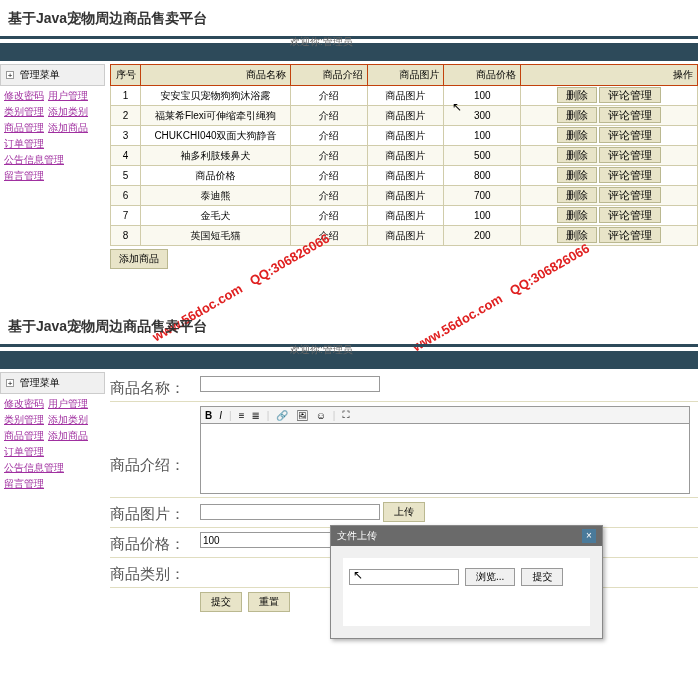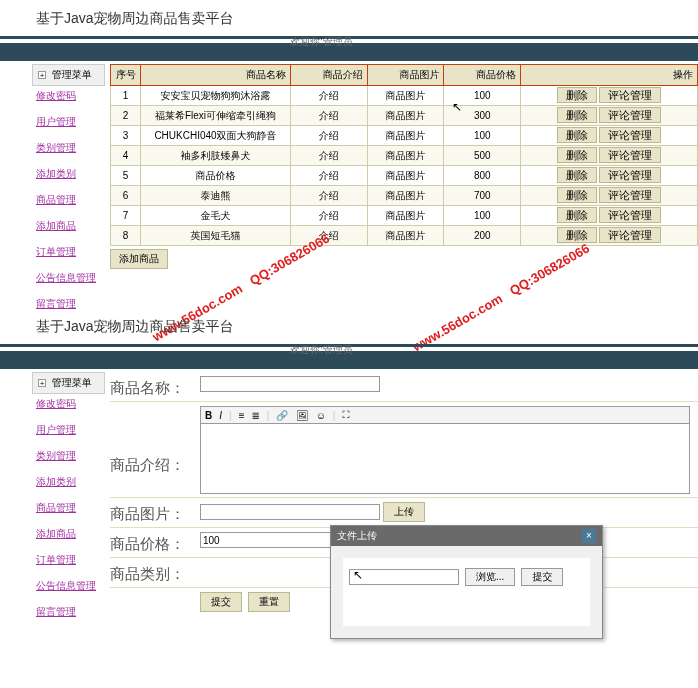--- a/index.html
+++ b/index.html
@@ -2,31 +2,31 @@
 <html><head>
   <meta charset="utf-8">
   <style>
     * { margin: 0; padding: 0; box-sizing: border-box; }
     body { font-family: Arial, sans-serif; font-size: 11px; background: #fff; width: 698px; }
     
     .screen { width: 698px; position: relative; }
     .screen1 { height: 300px; }
     .screen2 { height: 380px; margin-top: 8px; }
     
-    .page-title { font-size: 14px; font-weight: normal; padding: 10px 8px 6px; color: #333; margin-left: 28px; }
+    .page-title { font-size: 14px; font-weight: bold; padding: 10px 8px 6px; color: #333; }
     .welcome { position: absolute; left: 290px; top: 35px; font-size: 10px; color: #666; }
     .hr-dark { height: 3px; background: #2d4a5a; margin-top: 2px; }
     .bar-dark { height: 18px; background: #2d4a5a; margin-top: 4px; }
     
     .layout { display: flex; margin-top: 3px; }
     
-    .sidebar { width: 105px; font-size: 10px; padding-left: 32px; }
+    .sidebar { width: 105px; font-size: 10px; }
     .sidebar-title { background: #f0f0f0; border: 1px solid #ccc; padding: 3px 5px; font-size: 10px; }
     .expand-icon { display: inline-block; width: 8px; height: 8px; border: 1px solid #999; font-size: 8px; line-height: 7px; text-align: center; margin-right: 3px; background: #fff; }
-    .sidebar-links { display: flex; flex-wrap: wrap; padding: 3px 4px; gap: 12px 4px; text-decoration: underline; }
+    .sidebar-links { display: flex; flex-wrap: wrap; padding: 3px 4px; gap: 2px 4px; text-decoration: underline; }
     .sidebar-links a { color: #a030a0; text-decoration: underline; font-size: 10px; }
     
     .main { flex: 1; padding-left: 5px; overflow: hidden; }
     
     table.data { width: 100%; border-collapse: collapse; font-size: 10px; }
     table.data th { background: #e8e4c8; border: 1px solid #c2410c; padding: 3px 4px; font-weight: normal; text-align: right; }
     table.data td { border: 1px solid #d0ccaa; padding: 2px 4px; text-align: center; }
     table.data tr:nth-child(even) td { background: #faf9f0; }
     table.data tr:nth-child(odd) td { background: #fff; }
     

